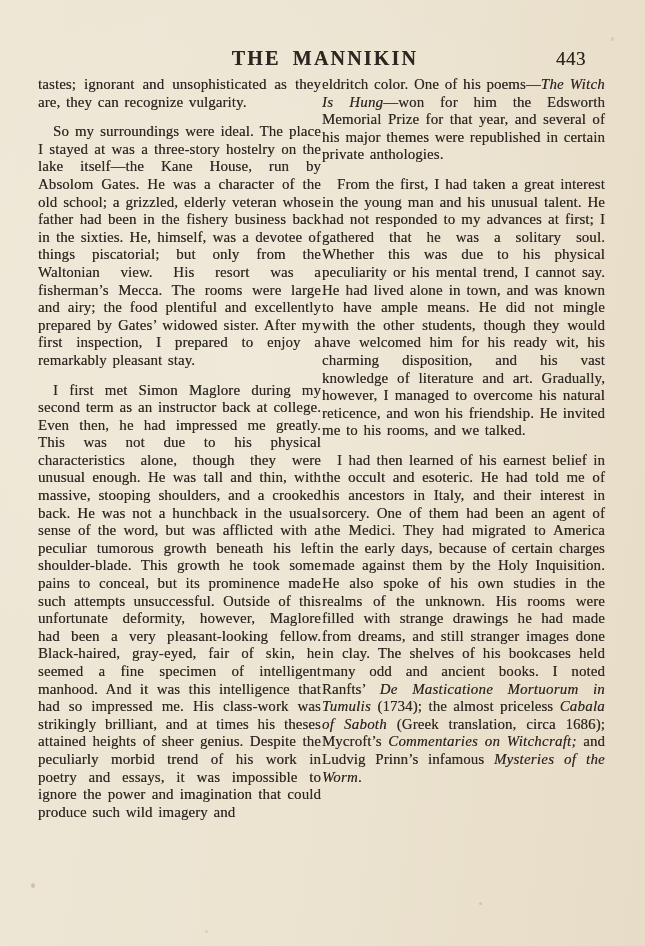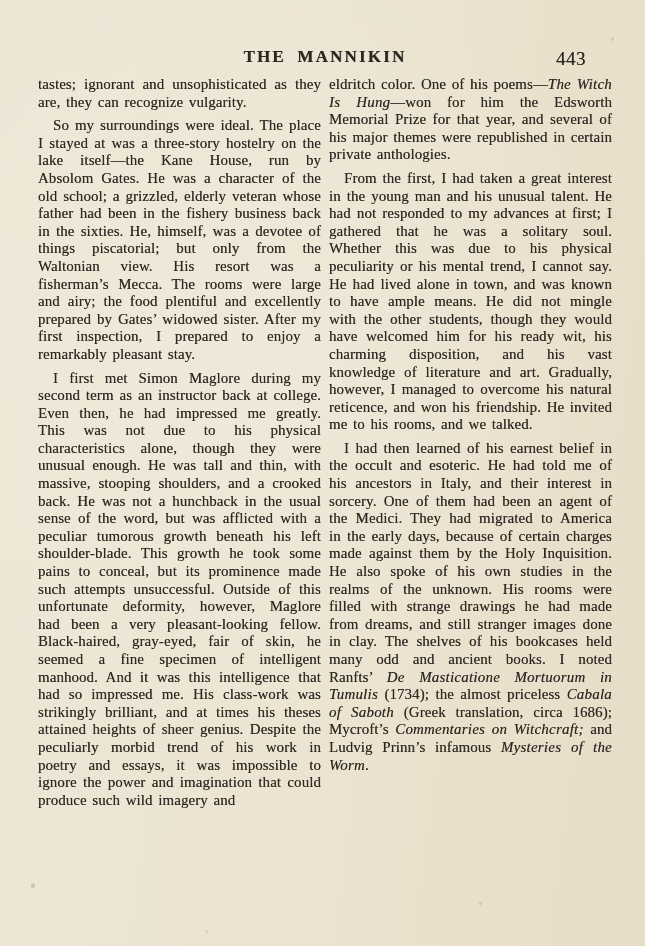--- a/index.html
+++ b/index.html
@@ -22,49 +22,49 @@
       radial-gradient(ellipse 90% 70% at 42% 38%, rgba(255,255,255,0.16), rgba(255,255,255,0) 65%),
       linear-gradient(98deg, #eee7d6 0%, #ece4d1 50%, #e7dcc7 100%);
   }
   .header {
     position: absolute;
     top: 47px; left: 38px; width: 574px; height: 22px;
   }
   .running-title {
     text-align: center;
     font-weight: bold;
-    font-size: 17px;
+    font-size: 20px;
     letter-spacing: 2.2px;
     word-spacing: 5px;
     text-shadow: 0.3px 0.3px 0.4px rgba(45,39,33,0.6);
   }
   .page-number {
     position: absolute;
     right: 26px; top: 1px;
     font-size: 19px;
     letter-spacing: 0.5px;
     text-shadow: 0.3px 0.3px 0.4px rgba(45,39,33,0.6);
   }
   .columns {
     position: absolute;
     top: 76px; left: 38px; width: 574px;
     display: flex;
-    gap: 8px;
+    gap: 1px;
   }
   .col {
     width: 283px;
     text-align: justify;
     font-size: 14.8px;
     line-height: 17.6px;
     letter-spacing: 0.15px;
     word-spacing: 1.8px;
     text-shadow: 0.28px 0.28px 0.35px rgba(45,39,33,0.6);
   }
   .para { margin: 0; }
-  .para + .para { margin-top: 6px; }
+  .para + .para { margin-top: 12px; }
   .para.indent { text-indent: 15px; }
   .para i { letter-spacing: 0.3px; }
   .speck {
     position: absolute;
     background: #5a4b37;
     border-radius: 50%;
   }
   .speck.s1 { left: 31px;  top: 883px; width: 4px; height: 5px; opacity: 0.22; }
   .speck.s2 { left: 479px; top: 902px; width: 3px; height: 3px; opacity: 0.18; }
   .speck.s3 { left: 611px; top: 37px;  width: 3px; height: 4px; opacity: 0.14; }

